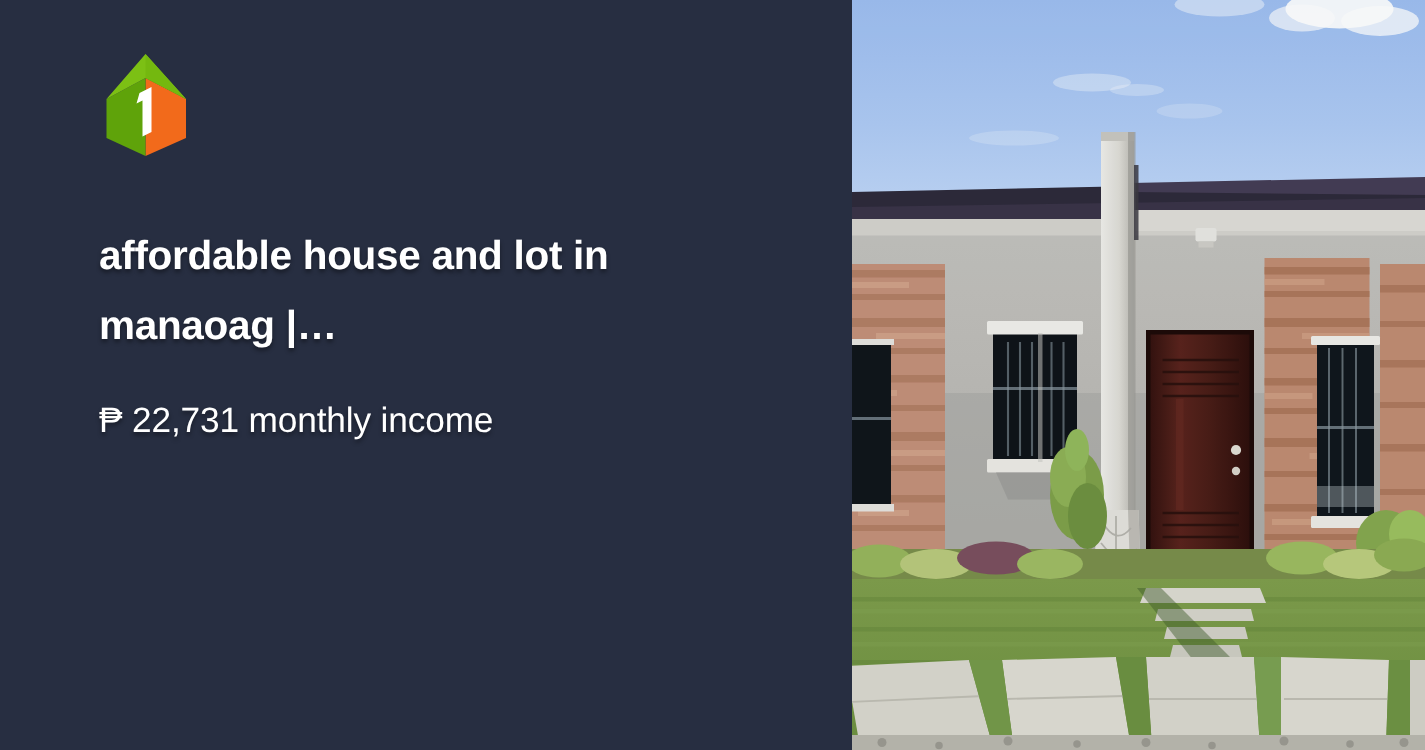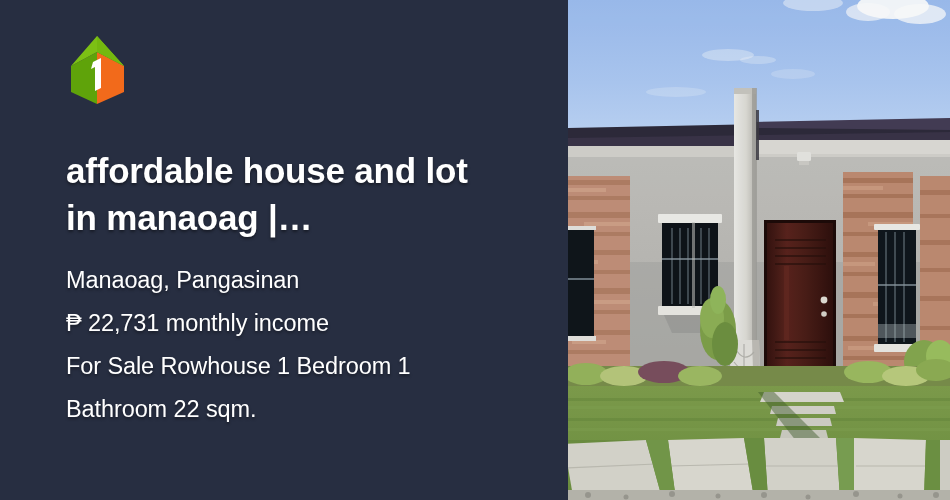--- a/index.html
+++ b/index.html
@@ -36,21 +36,21 @@
     width: 62px;
     height: 68px;
     margin: 4px 0 0 0;
   }
   .logo-wrap svg { display: block; }
 
   
   .listing-title {
     margin: 0;
     padding: 0;
-    font-size: 35px;
+    font-size: 27px;
     line-height: 47px;
     font-weight: 700;
     color: #ffffff;
     letter-spacing: -0.2px;
     max-width: 440px;
     text-shadow: 0 2px 3px rgba(0,0,0,0.42);
     padding-top: 43px;
   }
 
   
@@ -100,23 +100,21 @@
 
         <path d="M31 0 L58 30 L31 16 Z" fill="#74b80f"></path>
 
         <path d="M27 26 L35 22 L35 52 L29 55 L29 31 L25 33 Z" fill="#ffffff"></path>
       </svg>
     </div>
 
     <h1 class="listing-title">affordable house and lot in manaoag |…</h1>
 
     <div class="details">
-      <div class="detail-line">Manaoag, Pangasinan</div>
       <div class="detail-line">₱ 22,731 monthly income</div>
-      <div class="detail-line wrap">For Sale Rowhouse 1 Bedroom 1 Bathroom 22 sqm.</div>
     </div>
   </div>
 
   <div class="photo">
     <svg viewBox="0 0 382 500" preserveAspectRatio="none" aria-hidden="true">
       <defs>
         <linearGradient id="skyGrad" x1="0" y1="0" x2="0" y2="1">
           <stop offset="0%" stop-color="#9dbdf0"></stop>
           <stop offset="55%" stop-color="#aecaf4"></stop>
           <stop offset="100%" stop-color="#c2d8f8"></stop>

